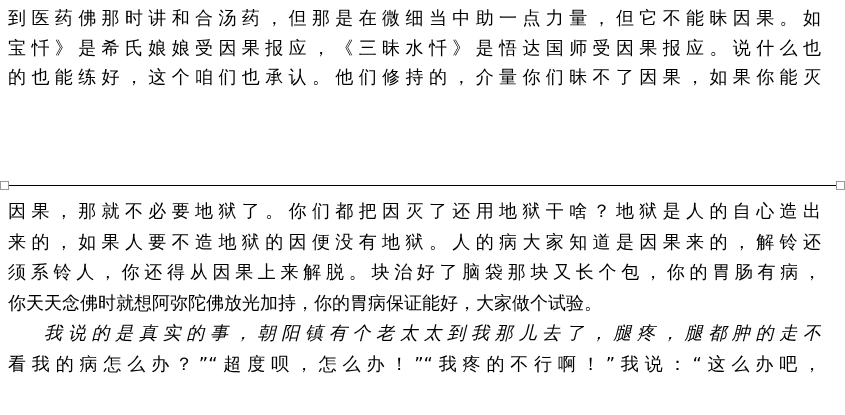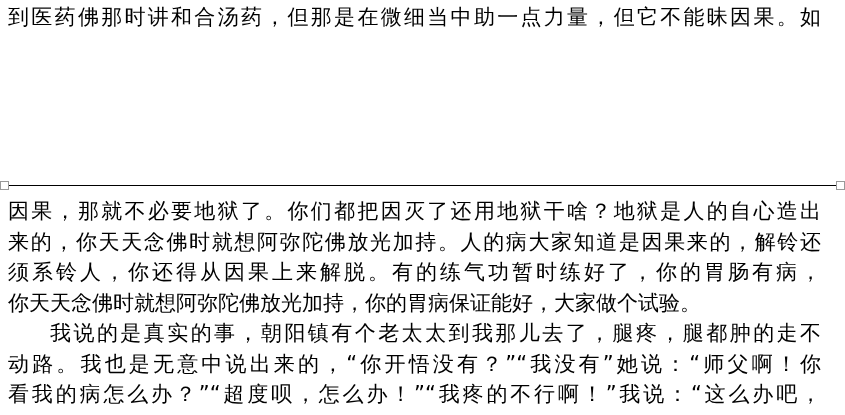--- a/index.html
+++ b/index.html
@@ -12,34 +12,34 @@
     position: relative;
     width: 845px; height: 415px;
     background: #ffffff;
     color: #000000;
     overflow: hidden;
   }
   .text-block {
     position: absolute;
     left: 0; right: 16px;
     padding: 0 8px;
-    font-size: 21px;
+    font-size: 18px;
   }
   .block1 { top: 3px; }
   .block2 { top: 196px; }
   .line {
     white-space: nowrap;
     text-align: justify;
     text-align-last: justify;
     overflow: hidden;
   }
   .block1 .line { height: 29.5px; line-height: 29.5px; }
   .block2 .line { height: 30.5px; line-height: 30.5px; }
   .line.short { text-align-last: left; }
-  .line.indent { text-indent: 2em; }
+  .line.indent { text-indent: 2em; font-style: italic; }
   .page-break {
     position: absolute;
     top: 181px; left: 0; right: 0;
     height: 10px;
   }
   .pb-rule {
     position: absolute;
     top: 4px; left: 0; right: 0;
     height: 1px;
     background: #000000;
@@ -56,31 +56,32 @@
   .pb-marker.left { left: 0; }
   .pb-marker.right { right: 0; }
 </style>
 </head>
 <body>
 
 <div class="page">
 
   <div class="text-block block1">
     <div class="line">到医药佛那时讲和合汤药，但那是在微细当中助一点力量，但它不能昧因果。如</div>
+    <div class="line">宝忏》是希氏娘娘受因果报应，《三昧水忏》是悟达国师受因果报应。说什么也</div>
+    <div class="line">的也能练好，这个咱们也承认。他们修持的，介量你们昧不了因果，如果你能灭</div>
   </div>
 
   <div class="page-break">
     <div class="pb-marker left"></div>
     <div class="pb-rule"></div>
     <div class="pb-marker right"></div>
   </div>
 
   <div class="text-block block2">
     <div class="line">因果，那就不必要地狱了。你们都把因灭了还用地狱干啥？地狱是人的自心造出</div>
-    <div class="line">来的，你天天念佛时就想阿弥陀佛放光加持。人的病大家知道是因果来的，解铃还</div>
-    <div class="line">须系铃人，你还得从因果上来解脱。有的练气功暂时练好了，你的胃肠有病，</div>
+    <div class="line">来的，如果人要不造地狱的因便没有地狱。人的病大家知道是因果来的，解铃还</div>
+    <div class="line">须系铃人，你还得从因果上来解脱。块治好了脑袋那块又长个包，你的胃肠有病，</div>
     <div class="line short">你天天念佛时就想阿弥陀佛放光加持，你的胃病保证能好，大家做个试验。</div>
     <div class="line indent">我说的是真实的事，朝阳镇有个老太太到我那儿去了，腿疼，腿都肿的走不</div>
-    <div class="line">动路。我也是无意中说出来的，“你开悟没有？”“我没有”她说：“师父啊！你</div>
     <div class="line">看我的病怎么办？”“超度呗，怎么办！”“我疼的不行啊！”我说：“这么办吧，</div>
   </div>
 
 </div>
 
 </body></html>

